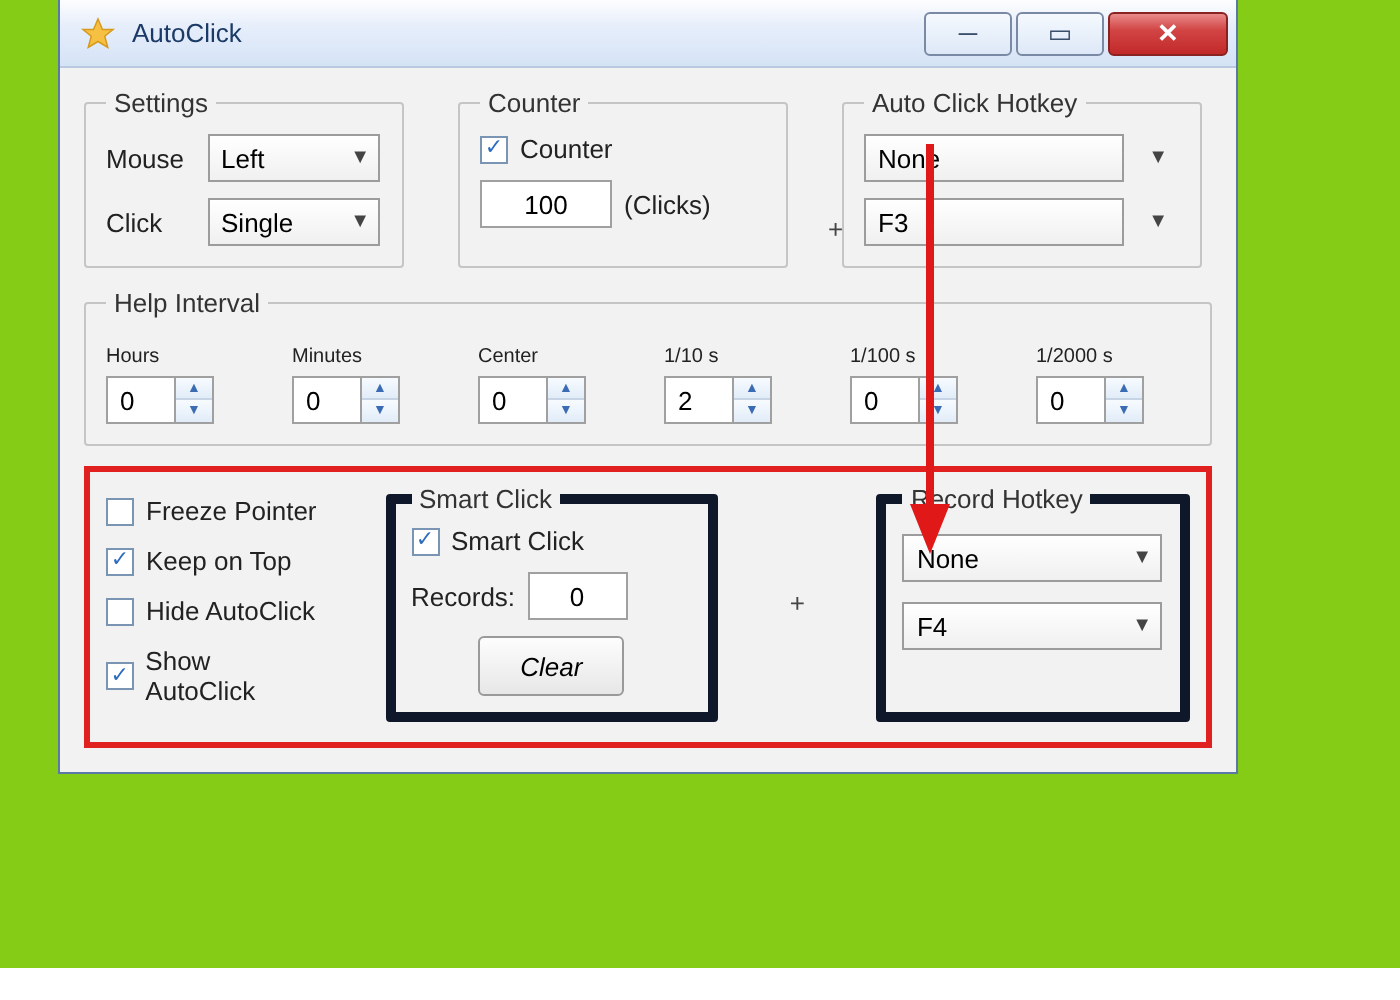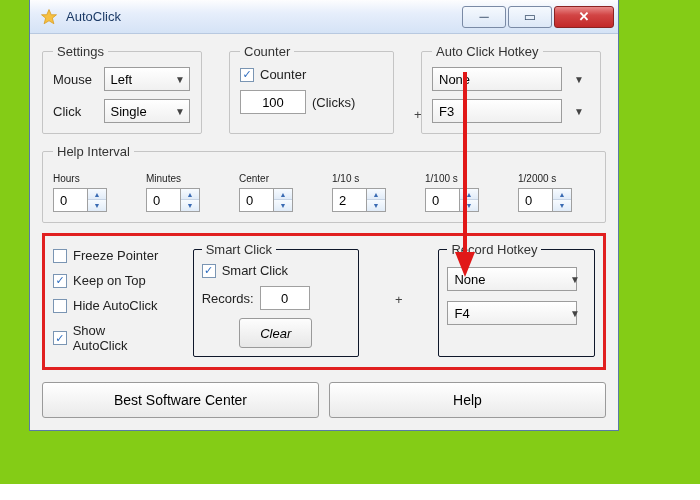--- a/index.html
+++ b/index.html
@@ -33,21 +33,21 @@
   .spinbtn:last-child{border-bottom:none;}
   .btn { height:30px; padding:0 20px; border:1px solid #9a9a9a; border-radius:3px; background:linear-gradient(#fdfdfd,#e7e7e7); cursor:pointer;font-style:italic; }
   .plus { color:#444; padding:0 4px;}
   .settings-grid { display:grid; grid-template-columns:auto auto; gap:8px 10px; align-items:center;}
   .interval-grid { display:grid; grid-template-columns:repeat(6,1fr); gap:4px 16px; align-items:center; margin-top:6px;}
   .interval-grid label { text-align:left; font-size:10px;}
   .redbox { border:3px solid #e12020; padding:6px 8px 10px 8px; margin-top:10px; display:flex; gap:32px; position:relative;}
   .arrow { position:absolute; left:420px; top:72px; pointer-events:none; }
   .bottombtns { display:flex; gap:10px; margin-top:12px; }
   .bigbtn { flex:1; height:36px; border:1px solid #9a9a9a; border-radius:3px; background:linear-gradient(#fff,#eaeaea); cursor:pointer; font-size:14px;}
-  fieldset.inner { border:1px solid #0f172a; padding:6px 8px 8px 8px;}
+  fieldset.inner { border:5px solid #0f172a; padding:6px 8px 8px 8px;}
 </style>
 </head>
 <body>
 
 <div class="outer">
   <div class="window">
     <div class="titlebar">
       <svg class="star" viewBox="0 0 24 24">
           <polygon points="12,2 15,9 22,9 16.5,13.5 18.5,21 12,17 5.5,21 7.5,13.5 2,9 9,9" fill="#f6c042" stroke="#d79a1c" stroke-width="1"></polygon>
         </svg>
@@ -197,24 +197,20 @@
 
         <fieldset class="inner" style="width:160px">
           <legend>Record Hotkey</legend>
           <div class="col" style="gap:10px;padding-top:4px">
             <span class="selectwrap"><select style="width:130px"><option>None</option></select></span>
             <span class="selectwrap"><select style="width:130px"><option>F4</option></select></span>
           </div>
         </fieldset>
       </div>
 
-      <div class="bottombtns">
-        <button class="bigbtn">Best Software Center</button>
-        <button class="bigbtn">Help</button>
-      </div>
     </div>
 
     <svg class="arrow" width="30" height="210">
       <line x1="15" y1="0" x2="15" y2="185" stroke="#e11818" stroke-width="4"></line>
       <polygon points="15,205 5,180 25,180" fill="#e11818"></polygon>
     </svg>
   </div>
 </div>
 
 </body></html>

